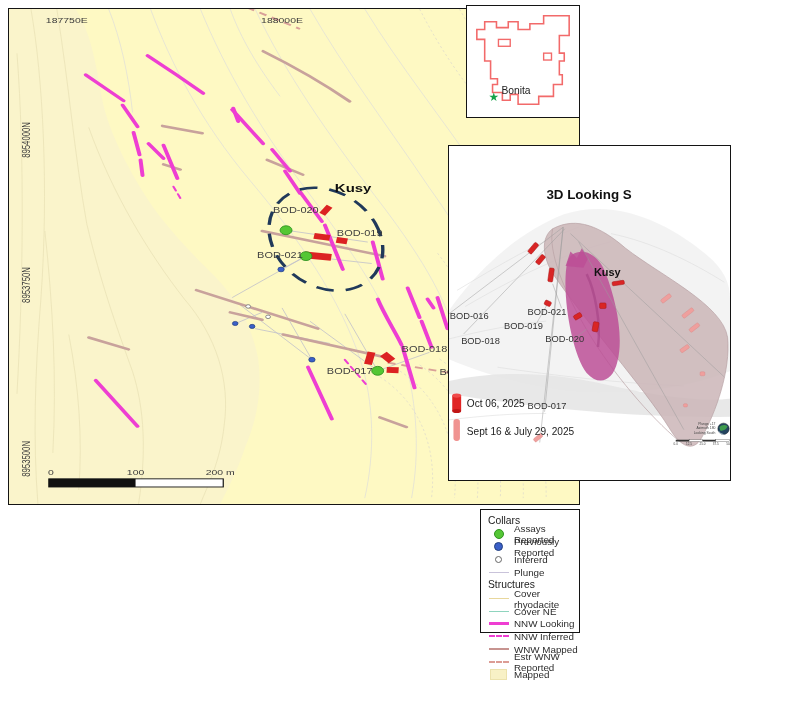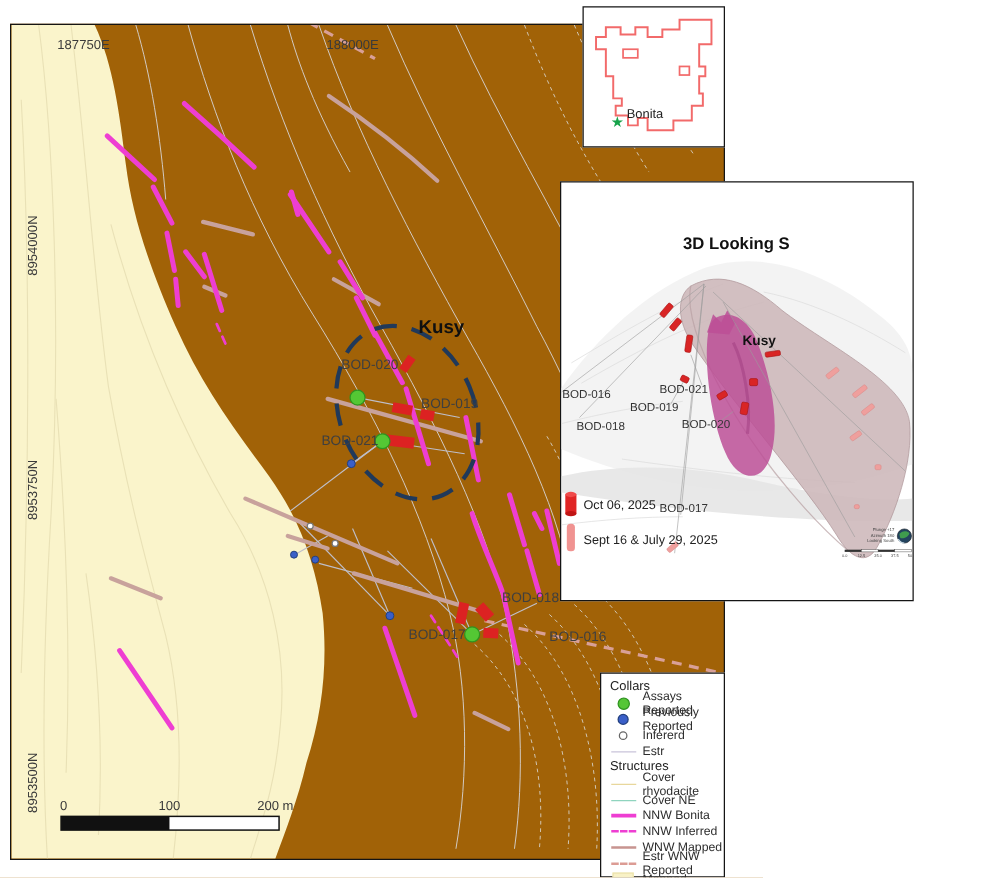--- a/index.html
+++ b/index.html
@@ -1,31 +1,31 @@
 <!DOCTYPE html>
 <html><head>
 <meta charset="utf-8">
 <style>
   html,body{margin:0;padding:0;background:#ffffff;}
   body{font-family:"Liberation Sans", sans-serif;}
   .stage{position:relative;width:801px;height:702px;background:#fff;overflow:hidden;}
-  .map-frame{position:absolute;left:8px;top:19px;width:572px;height:669px;
-             border:1.5px solid #141414;box-sizing:border-box;background:#a16207;overflow:hidden;}
+  .map-frame{position:absolute;left:8px;top:8px;width:572px;height:497px;
+             border:1.5px solid #141414;box-sizing:border-box;background:#fef9c3;overflow:hidden;}
   .map-frame svg{display:block;width:100%;height:100%;}
   svg text{font-family:"Liberation Sans", sans-serif;}
   .coord-lbl{font-size:10.5px;fill:#3a3a3a;}
   .hole-lbl{font-size:11px;fill:#3f3f3f;}
   .kusy-lbl{font-size:15px;font-weight:bold;fill:#101010;}
   .bonita-box{position:absolute;left:466px;top:5px;width:114px;height:113px;
               border:1.4px solid #141414;box-sizing:border-box;background:#fff;}
   .bonita-box svg{display:block;width:100%;height:100%;}
   .inset3d{position:absolute;left:448px;top:145px;width:283px;height:336px;
            border:1.5px solid #141414;box-sizing:border-box;background:#fff;overflow:hidden;}
   .inset3d svg{display:block;width:100%;height:100%;}
-  .legend{position:absolute;left:480px;top:538px;width:100px;height:164px;
+  .legend{position:absolute;left:480px;top:509px;width:100px;height:124px;
           border:1.4px solid #141414;box-sizing:border-box;background:#fff;
           padding:4px 0 0 7px;font-size:9.8px;color:#2c2c2c;}
   .lg-head{font-size:10.3px;color:#222;margin:1px 0 2px 0;}
   .lg-row{display:flex;align-items:center;height:12.6px;}
   .lg-sw{width:21px;margin-right:5px;display:flex;align-items:center;justify-content:center;flex:0 0 21px;}
   .dot-g{width:8px;height:8px;border-radius:50%;background:#55c636;border:1px solid #2f9320;}
   .dot-b{width:7px;height:7px;border-radius:50%;background:#3a5fc8;border:1px solid #23407e;}
   .dot-h{width:5px;height:5px;border-radius:50%;background:#fff;border:1.2px solid #666;}
   .ln{width:20px;height:0;}
   .ln-trace{border-top:1.6px solid #c9c3da;}
@@ -329,40 +329,40 @@
     <div class="lg-row">
       <span class="lg-sw">
           <span class="dot-h"></span>
         </span>
       <span>Infererd</span>
     </div>
     <div class="lg-row">
       <span class="lg-sw">
           <span class="ln ln-trace"></span>
         </span>
-      <span>Estr</span>
+      <span>Plunge</span>
     </div>
     <div class="lg-head">Structures</div>
     <div class="lg-row">
       <span class="lg-sw">
           <span class="ln ln-dyke"></span>
         </span>
       <span>Cover rhyodacite</span>
     </div>
     <div class="lg-row">
       <span class="lg-sw">
           <span class="ln ln-estrne"></span>
         </span>
       <span>Cover NE</span>
     </div>
     <div class="lg-row">
       <span class="lg-sw">
           <span class="ln ln-nnw"></span>
         </span>
-      <span>NNW Bonita</span>
+      <span>NNW Looking</span>
     </div>
     <div class="lg-row">
       <span class="lg-sw">
           <span class="ln ln-nnwi"></span>
         </span>
       <span>NNW Inferred</span>
     </div>
     <div class="lg-row">
       <span class="lg-sw">
           <span class="ln ln-wnw"></span>

